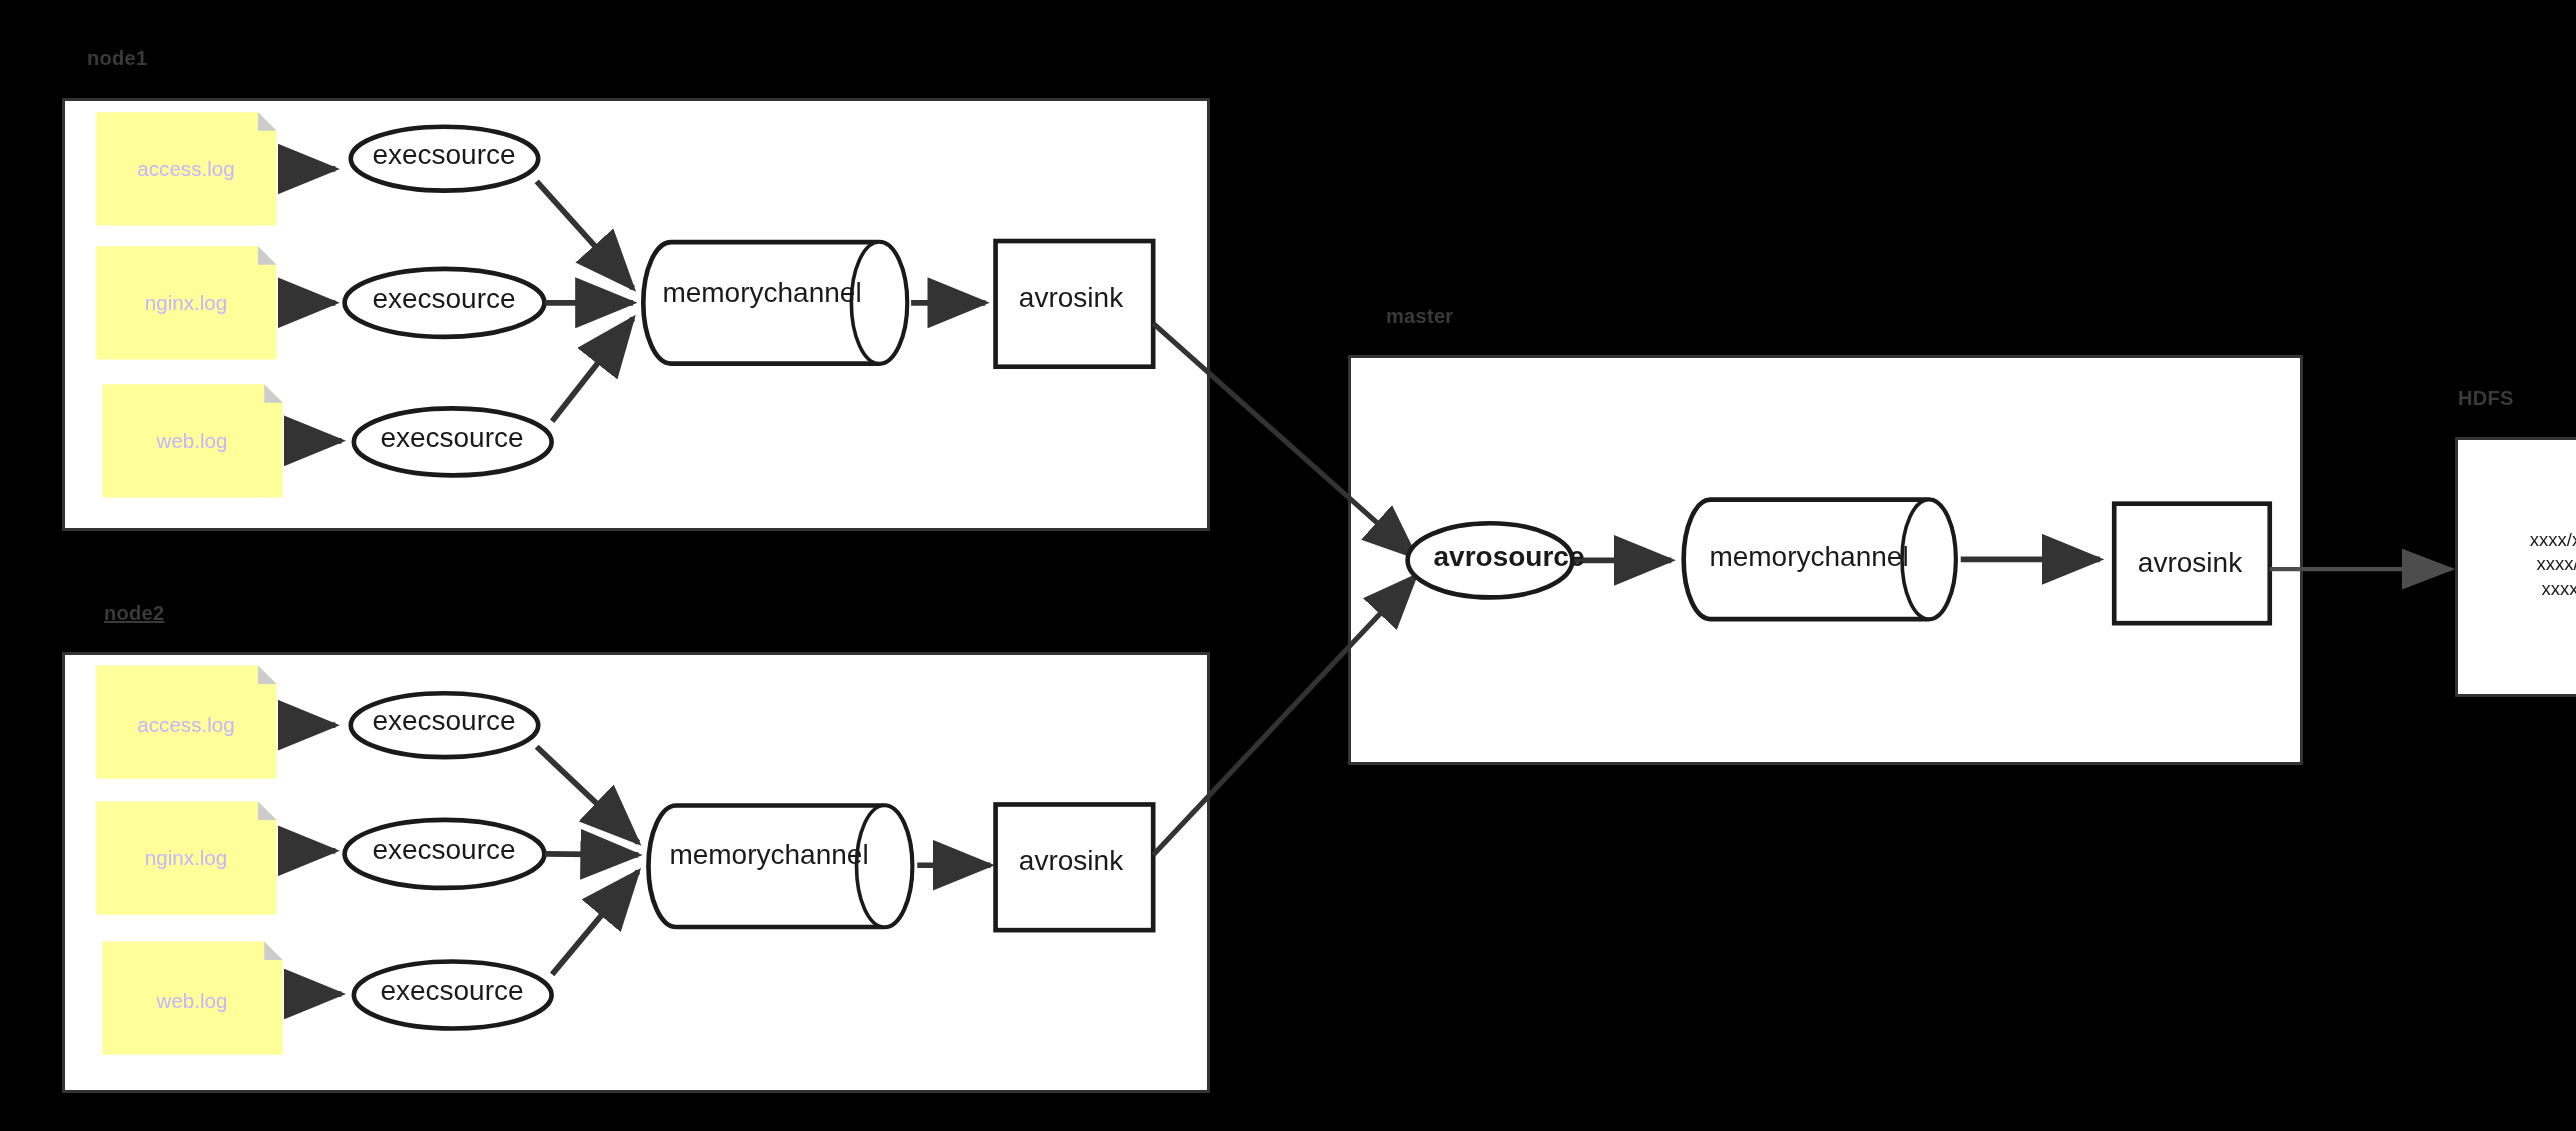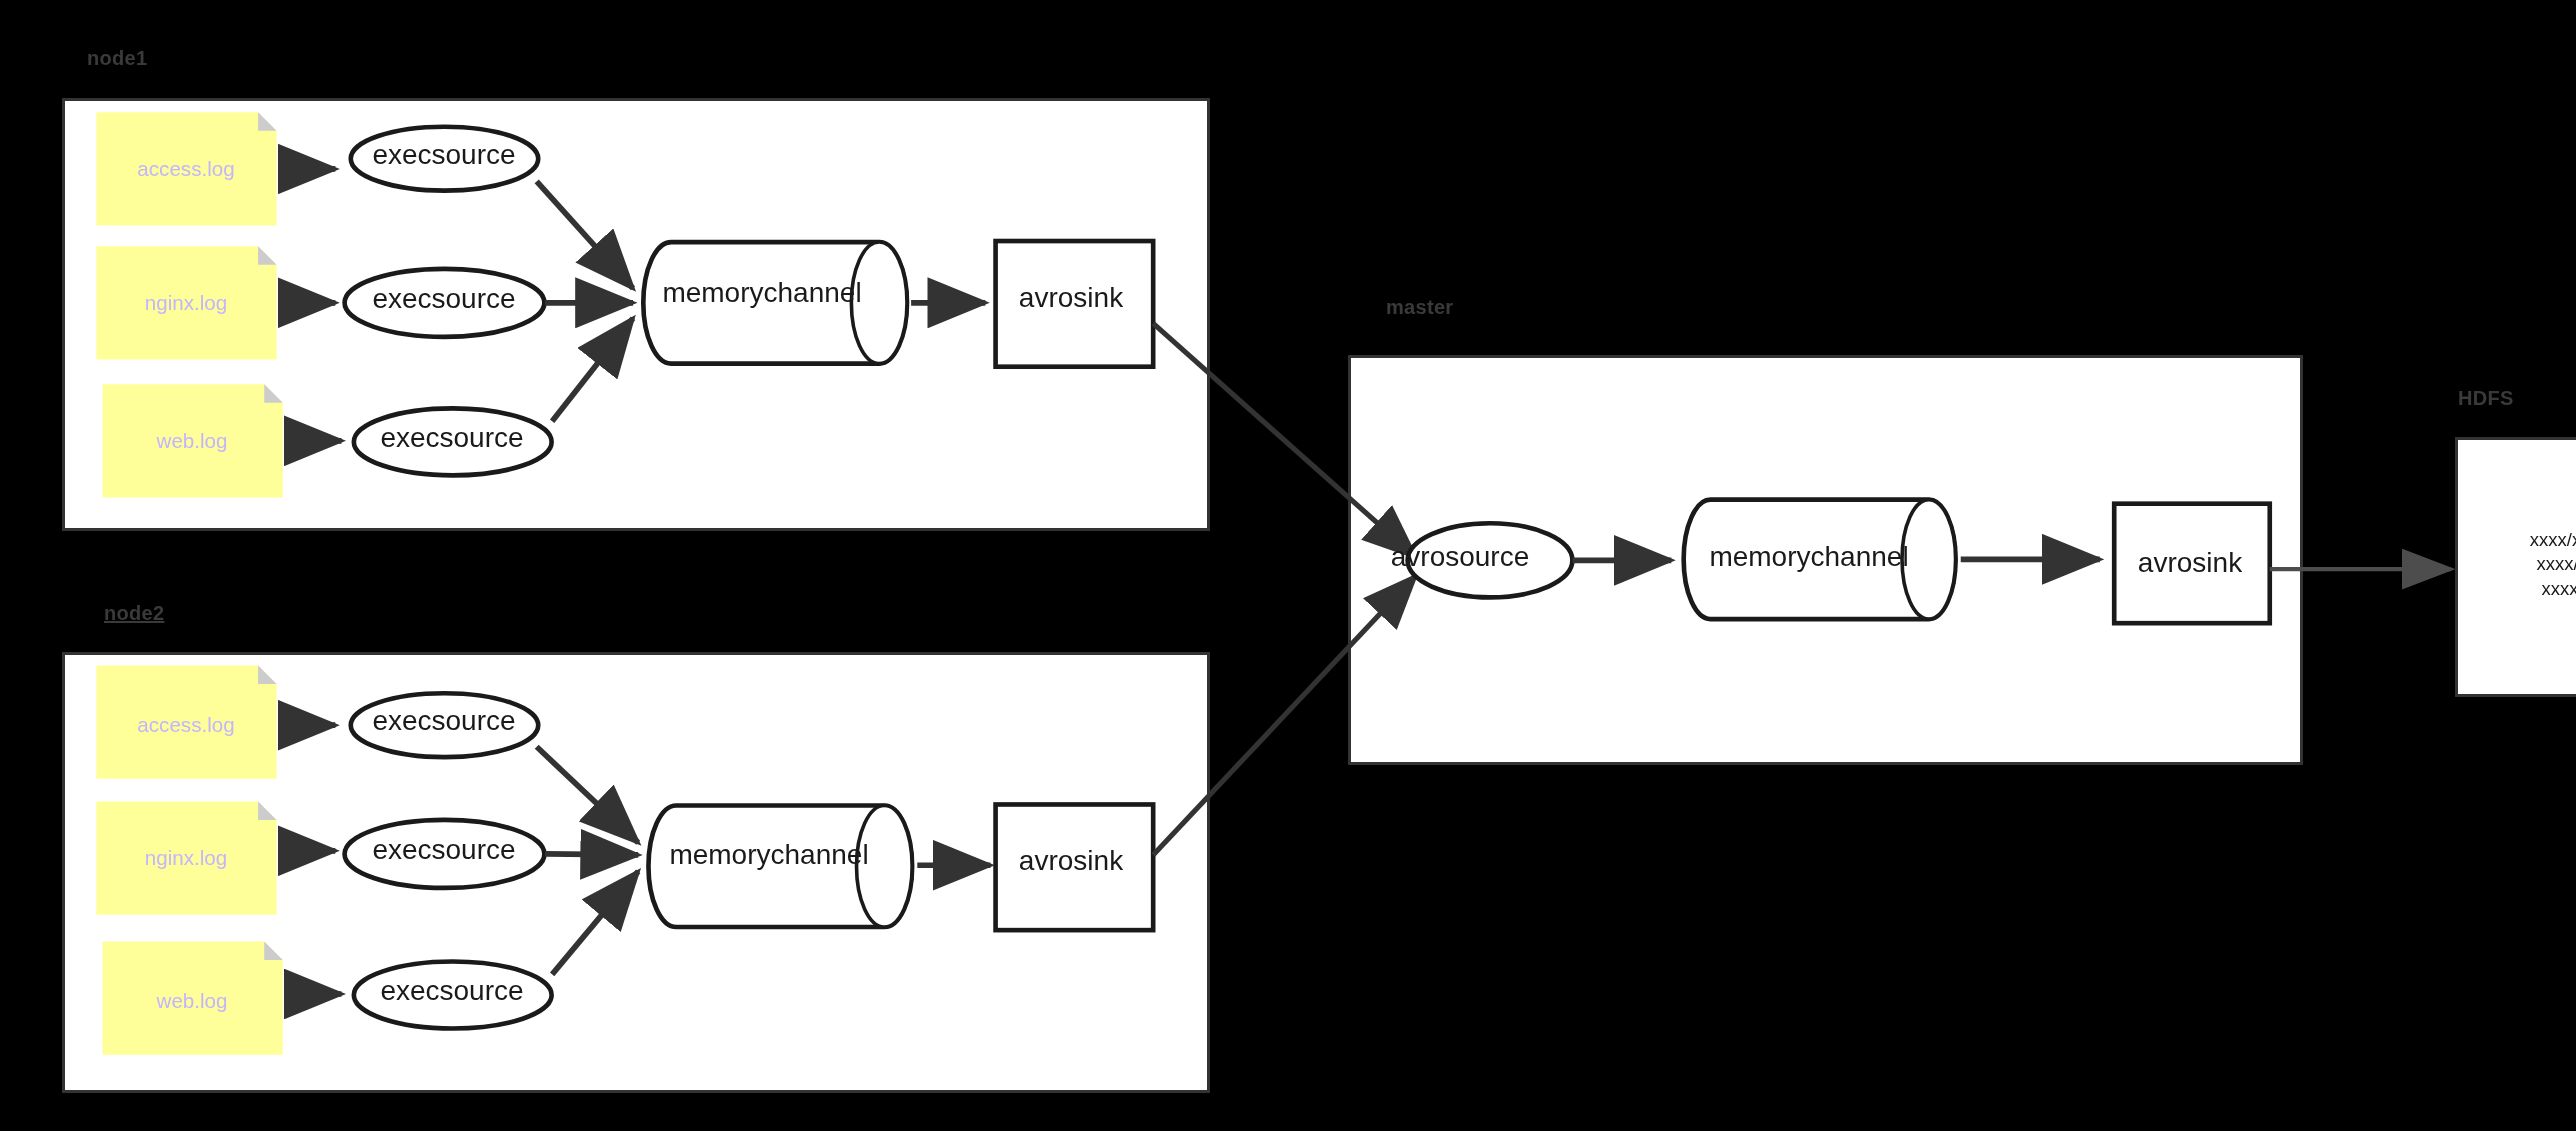--- a/index.html
+++ b/index.html
@@ -63,21 +63,21 @@
     white-space: pre;
   }
 </style>
 </head>
 <body>
 
 <div id="stage">
 
   <div class="group-label" style="left:87px; top:47px;">node1</div>
   <div class="group-label" style="left:104px; top:602px;text-decoration:underline;">node2</div>
-  <div class="group-label" style="left:1386px; top:296px;">master</div>
+  <div class="group-label" style="left:1386px; top:305px;">master</div>
   <div class="group-label" style="left:2458px; top:387px;">HDFS</div>
 
   <div class="container-box" style="left:62px; top:98px; width:1148px; height:433px;"></div>
   <div class="container-box" style="left:62px; top:652px; width:1148px; height:441px;"></div>
   <div class="container-box" style="left:1348px; top:355px; width:955px; height:410px;"></div>
   <div class="container-box" style="left:2455px; top:437px; width:385px; height:260px;"></div>
 
   <svg class="svg-layer" viewBox="0 0 5584 2196">
     <defs>
       <marker id="ah" markerWidth="11" markerHeight="9" refX="10.2" refY="4.5" orient="auto" markerUnits="strokeWidth">
@@ -191,21 +191,21 @@
   <div class="note-text" style="left:186px; top:858px;">nginx.log</div>
   <div class="note-text" style="left:192px; top:1001px;">web.log</div>
 
   <div class="node-text" style="left:444px; top:721px;">execsource</div>
   <div class="node-text" style="left:444px; top:850px;">execsource</div>
   <div class="node-text" style="left:452px; top:991px;">execsource</div>
 
   <div class="node-text" style="left:769px; top:855px;">memorychannel</div>
   <div class="node-text" style="left:1071px; top:861px;">avrosink</div>
 
-  <div class="node-text" style="left:1460px; top:557px;">avrosource</div>
+  <div class="node-text" style="left:1509px; top:557px;font-weight:bold;">avrosource</div>
   <div class="node-text" style="left:1809px; top:557px;">memorychannel</div>
   <div class="node-text" style="left:2190px; top:563px;">avrosink</div>
 
   <div class="hdfs-text" style="left:2647px; top:565px;">xxxx/xxxx/access/20220617/
 xxxx/xxxx/nginx/20220617/
 xxxx/xxxx/web/20220617/</div>
 
 </div>
 
 

